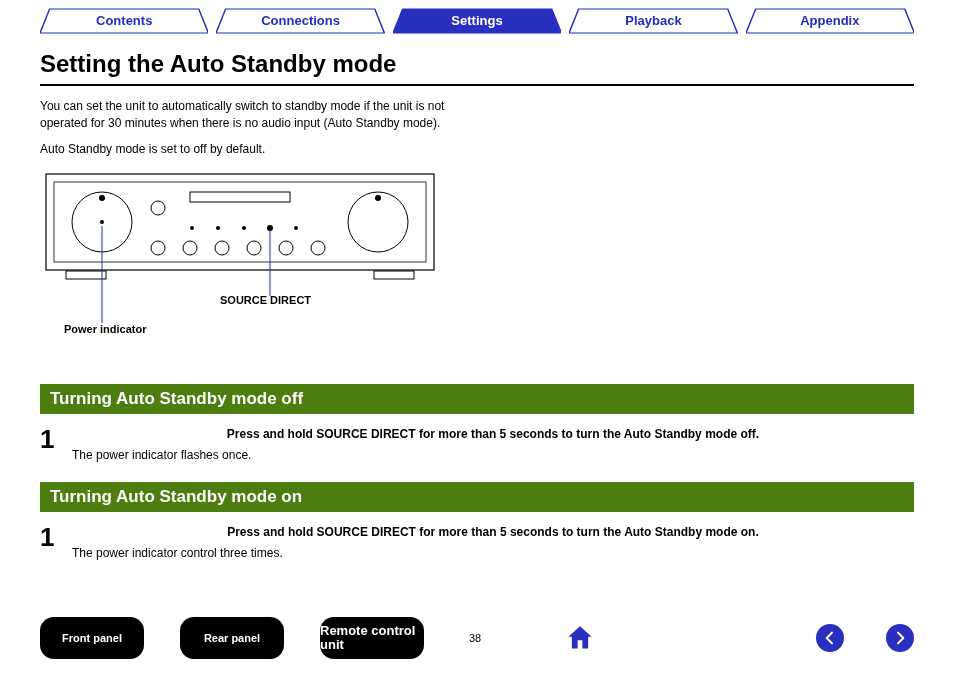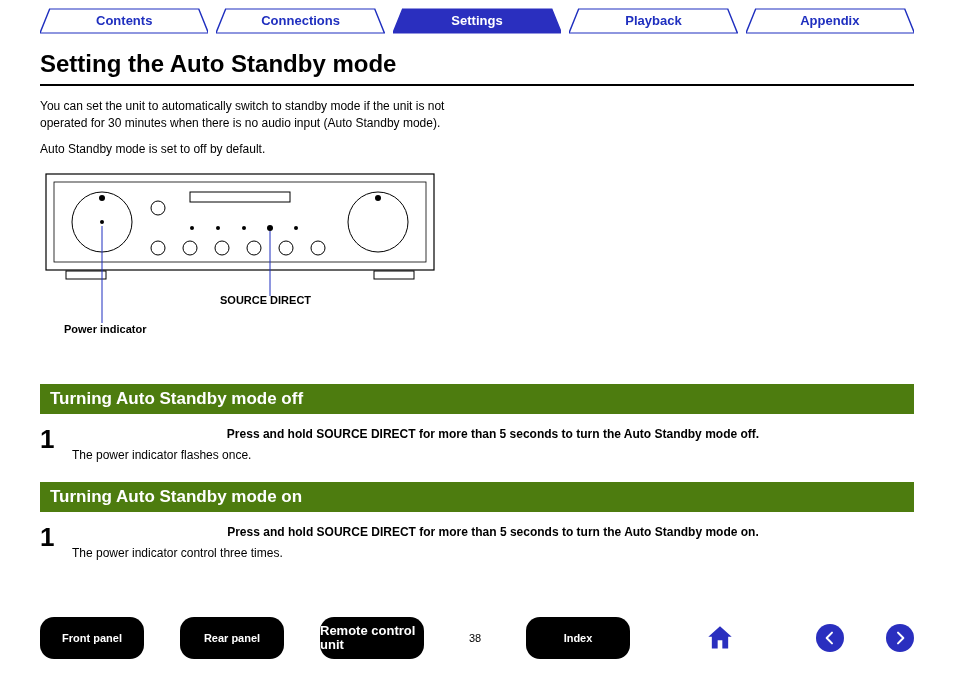--- a/index.html
+++ b/index.html
@@ -249,23 +249,20 @@
   <div class="pill">
     <span>Front panel</span>
   </div>
   <div class="pill">
     <span>Rear panel</span>
   </div>
   <div class="pill small">
     <span>Remote control unit</span>
   </div>
   <div class="page-num">38</div>
-  <div class="pill">
-    <span>Index</span>
-  </div>
 
   <div class="home-icon">
     <svg viewBox="0 0 24 24" width="28" height="28">
       <path d="M12 2 L2 11 H5 V21 H10 V14 H14 V21 H19 V11 H22 Z" fill="#2a2fbf"></path>
     </svg>
   </div>
 
   <div class="spacer"></div>
 
   <div class="arrow-btn">

